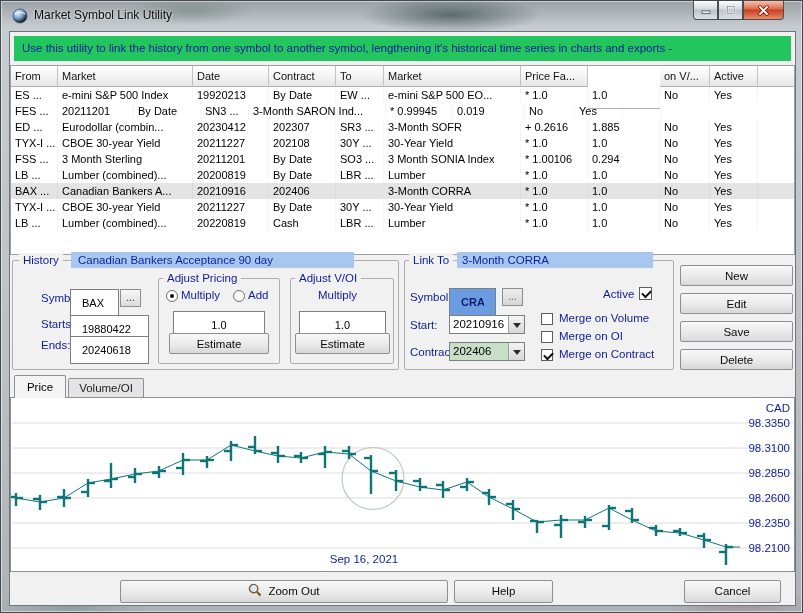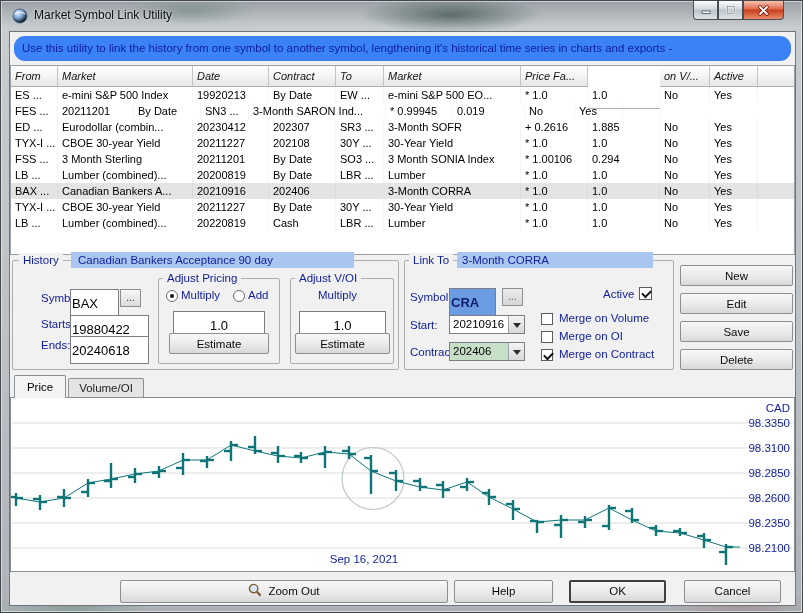--- a/index.html
+++ b/index.html
@@ -19,36 +19,36 @@
   .winbtns{position:absolute;top:0;right:18px;height:19px;display:flex;}
   .wbtn{width:25px;height:19px;border:1px solid #4a4f53;border-top:none;
     background:linear-gradient(180deg,#fbfcfd,#d3d9de 45%,#bdc4ca 50%,#dde2e6);
     display:flex;align-items:center;justify-content:center;}
   .wbtn.first{border-radius:0 0 0 4px;}
   .wbtn.close{width:41px;border-radius:0 0 4px 0;
     background:linear-gradient(180deg,#f7c2ae,#e06а4c 45%,#c4401f 50%,#ea8а66);
     background:linear-gradient(180deg,#f7c2ae,#e0684c 45%,#c4401f 50%,#ea8a66);}
   
   .client{position:absolute;left:8px;top:30px;width:787px;height:575px;background:#f1f1f1;border:1px solid #70757a;}
-  .banner{position:absolute;left:4px;top:4px;width:777px;height:25px;background:#3b82f6;
-    color:#0e1d9a;font-size:11.5px;line-height:25px;padding-left:8px;white-space:nowrap;overflow:hidden;border-radius:11px;}
+  .banner{position:absolute;left:4px;top:4px;width:777px;height:25px;background:#22c55e;
+    color:#0e1d9a;font-size:11.5px;line-height:25px;padding-left:8px;white-space:nowrap;overflow:hidden;}
   
   .grid{position:absolute;left:0px;top:33px;width:785px;height:190px;background:#fff;border:1px solid #9aa0a4;overflow:hidden;}
-  .thead{display:flex;height:21px;font-style:italic;}
+  .thead{display:flex;height:21px;}
   .th{flex:none;background:linear-gradient(180deg,#ffffff,#f3f3f3 55%,#e6e6e6);border-right:1px solid #c3c3c3;
     border-bottom:1px solid #b0b0b0;font-size:11px;color:#141414;line-height:20px;padding-left:4px;overflow:hidden;white-space:nowrap;}
   .tr{display:flex;height:16px;}
   .tr.selected{background:#e4e4e4;}
   .td{flex:none;font-size:11px;color:#000;line-height:16px;padding-left:4px;white-space:nowrap;overflow:hidden;border-right:1px solid rgba(0,0,0,0.04);}
   
   .group{position:absolute;border:1px solid #aeaeae;border-radius:2px;}
   .gtitle{position:absolute;top:-8px;font-size:11.5px;color:#0e1d9a;background:#f1f1f1;padding:0 4px;line-height:14px;white-space:nowrap;}
   .gmarket{position:absolute;top:-9px;font-size:11.5px;color:#0e1d9a;background:#a9c6f0;padding:1px 5px;line-height:14px;white-space:nowrap;}
   .flabel{position:absolute;font-size:11.5px;color:#0e1d9a;white-space:nowrap;}
-  .tinput{position:absolute;height:28px;border:1px solid #7b7f83;background:#fff;font-size:13px;padding:0 1px;color:#000;}
+  .tinput{position:absolute;height:28px;border:1px solid #7b7f83;background:#fff;font-size:11px;padding:0 11px;color:#000;}
   .browse{position:absolute;width:21px;height:18px;border:1px solid #8b8f93;background:linear-gradient(180deg,#f7f7f7,#dcdcdc);
     font-size:10px;line-height:15px;text-align:center;color:#333;}
   .btn{position:absolute;border:1px solid #8b8f93;background:linear-gradient(180deg,#f8f8f8,#e8e8e8 60%,#d8d8d8);
     font-size:11.5px;color:#0b0b0b;text-align:center;border-radius:2px;}
   .radio{position:absolute;width:12px;height:12px;border:1px solid #6d6d6d;border-radius:50%;background:#fff;}
   .radio.on::after{content:"";position:absolute;left:3px;top:3px;width:4px;height:4px;border-radius:50%;background:#101010;}
   .cb{position:absolute;width:13px;height:13px;border:1px solid #5c5c5c;background:#fff;}
   .cb.checked::after{content:"";position:absolute;left:2px;top:2px;width:7px;height:4px;
     border-left:2px solid #101010;border-bottom:2px solid #101010;transform:rotate(-45deg);}
   .combo{position:absolute;height:19px;border:1px solid #7b7f83;background:#fff;}
@@ -426,16 +426,15 @@
         </svg>
     </div>
 
     <div class="btn fbtn" style="left:110px;width:328px;">
       <svg class="zoicon" width="14" height="14" viewBox="0 0 14 14">
         <circle cx="5.6" cy="5.6" r="4.2" fill="#d8e8f8" stroke="#7a5c2e" stroke-width="1.4"></circle>
         <line x1="8.8" y1="8.8" x2="12.6" y2="12.6" stroke="#7a5c2e" stroke-width="2.2"></line>
       </svg><span>Zoom Out</span>
     </div>
     <div class="btn fbtn" style="left:444px;width:99px;">Help</div>
-    <div class="btn fbtn ok" style="left:559px;width:97px;">OK</div>
     <div class="btn fbtn" style="left:674px;width:97px;">Cancel</div>
   </div>
 </div>
 
 </body></html>

